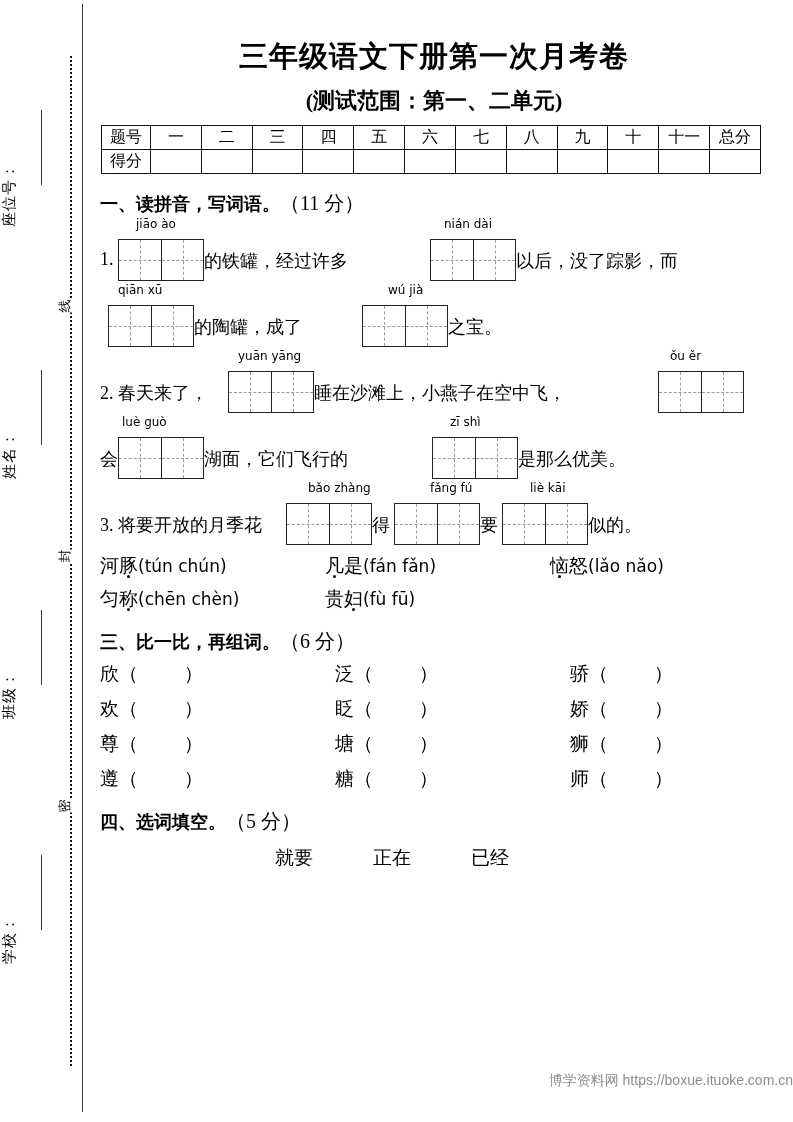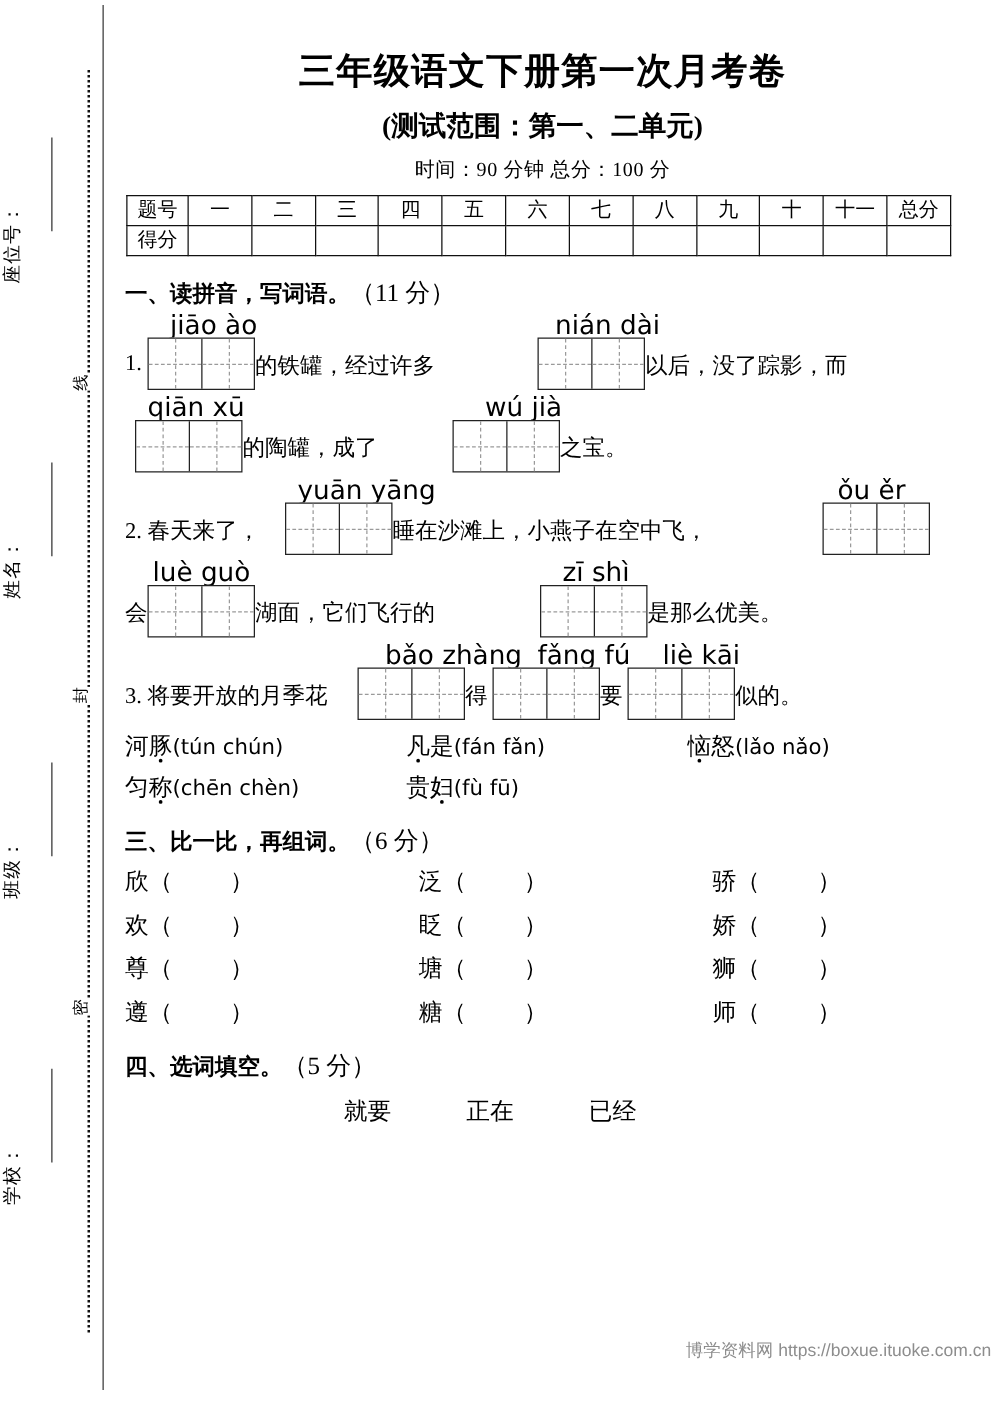--- a/index.html
+++ b/index.html
@@ -125,21 +125,21 @@
 
   
   .q-row {
     position: relative;
     margin: 0;
   }
   .py-line { position: relative; height: 20px; }
   .pinyin {
     position: absolute;
     font-family: "DejaVu Sans", sans-serif;
-    font-size: 21px;
+    font-size: 12px;
     white-space: nowrap;
     top: 0;
   }
   .txt-line {
     position: relative;
     height: 46px;
     font-size: 18px;
   }
   .txt {
     position: absolute;
@@ -250,21 +250,20 @@
   <div id="seal-chars">
       <div class="sealchar" style="top: 295px;">线</div>
       <div class="sealchar" style="top: 545px;">封</div>
       <div class="sealchar" style="top: 795px;">密</div>
     </div>
 
   <div class="content">
 
     <div class="title">三年级语文下册第一次月考卷</div>
     <div class="subtitle">(测试范围：第一、二单元)</div>
-    <div class="meta">时间：90 分钟    总分：100 分</div>
 
     <table class="score">
       <tbody id="score-body">
           <tr>
             <td class="hdr">题号</td>
             <td>一</td>
             <td>二</td>
             <td>三</td>
             <td>四</td>
             <td>五</td>

